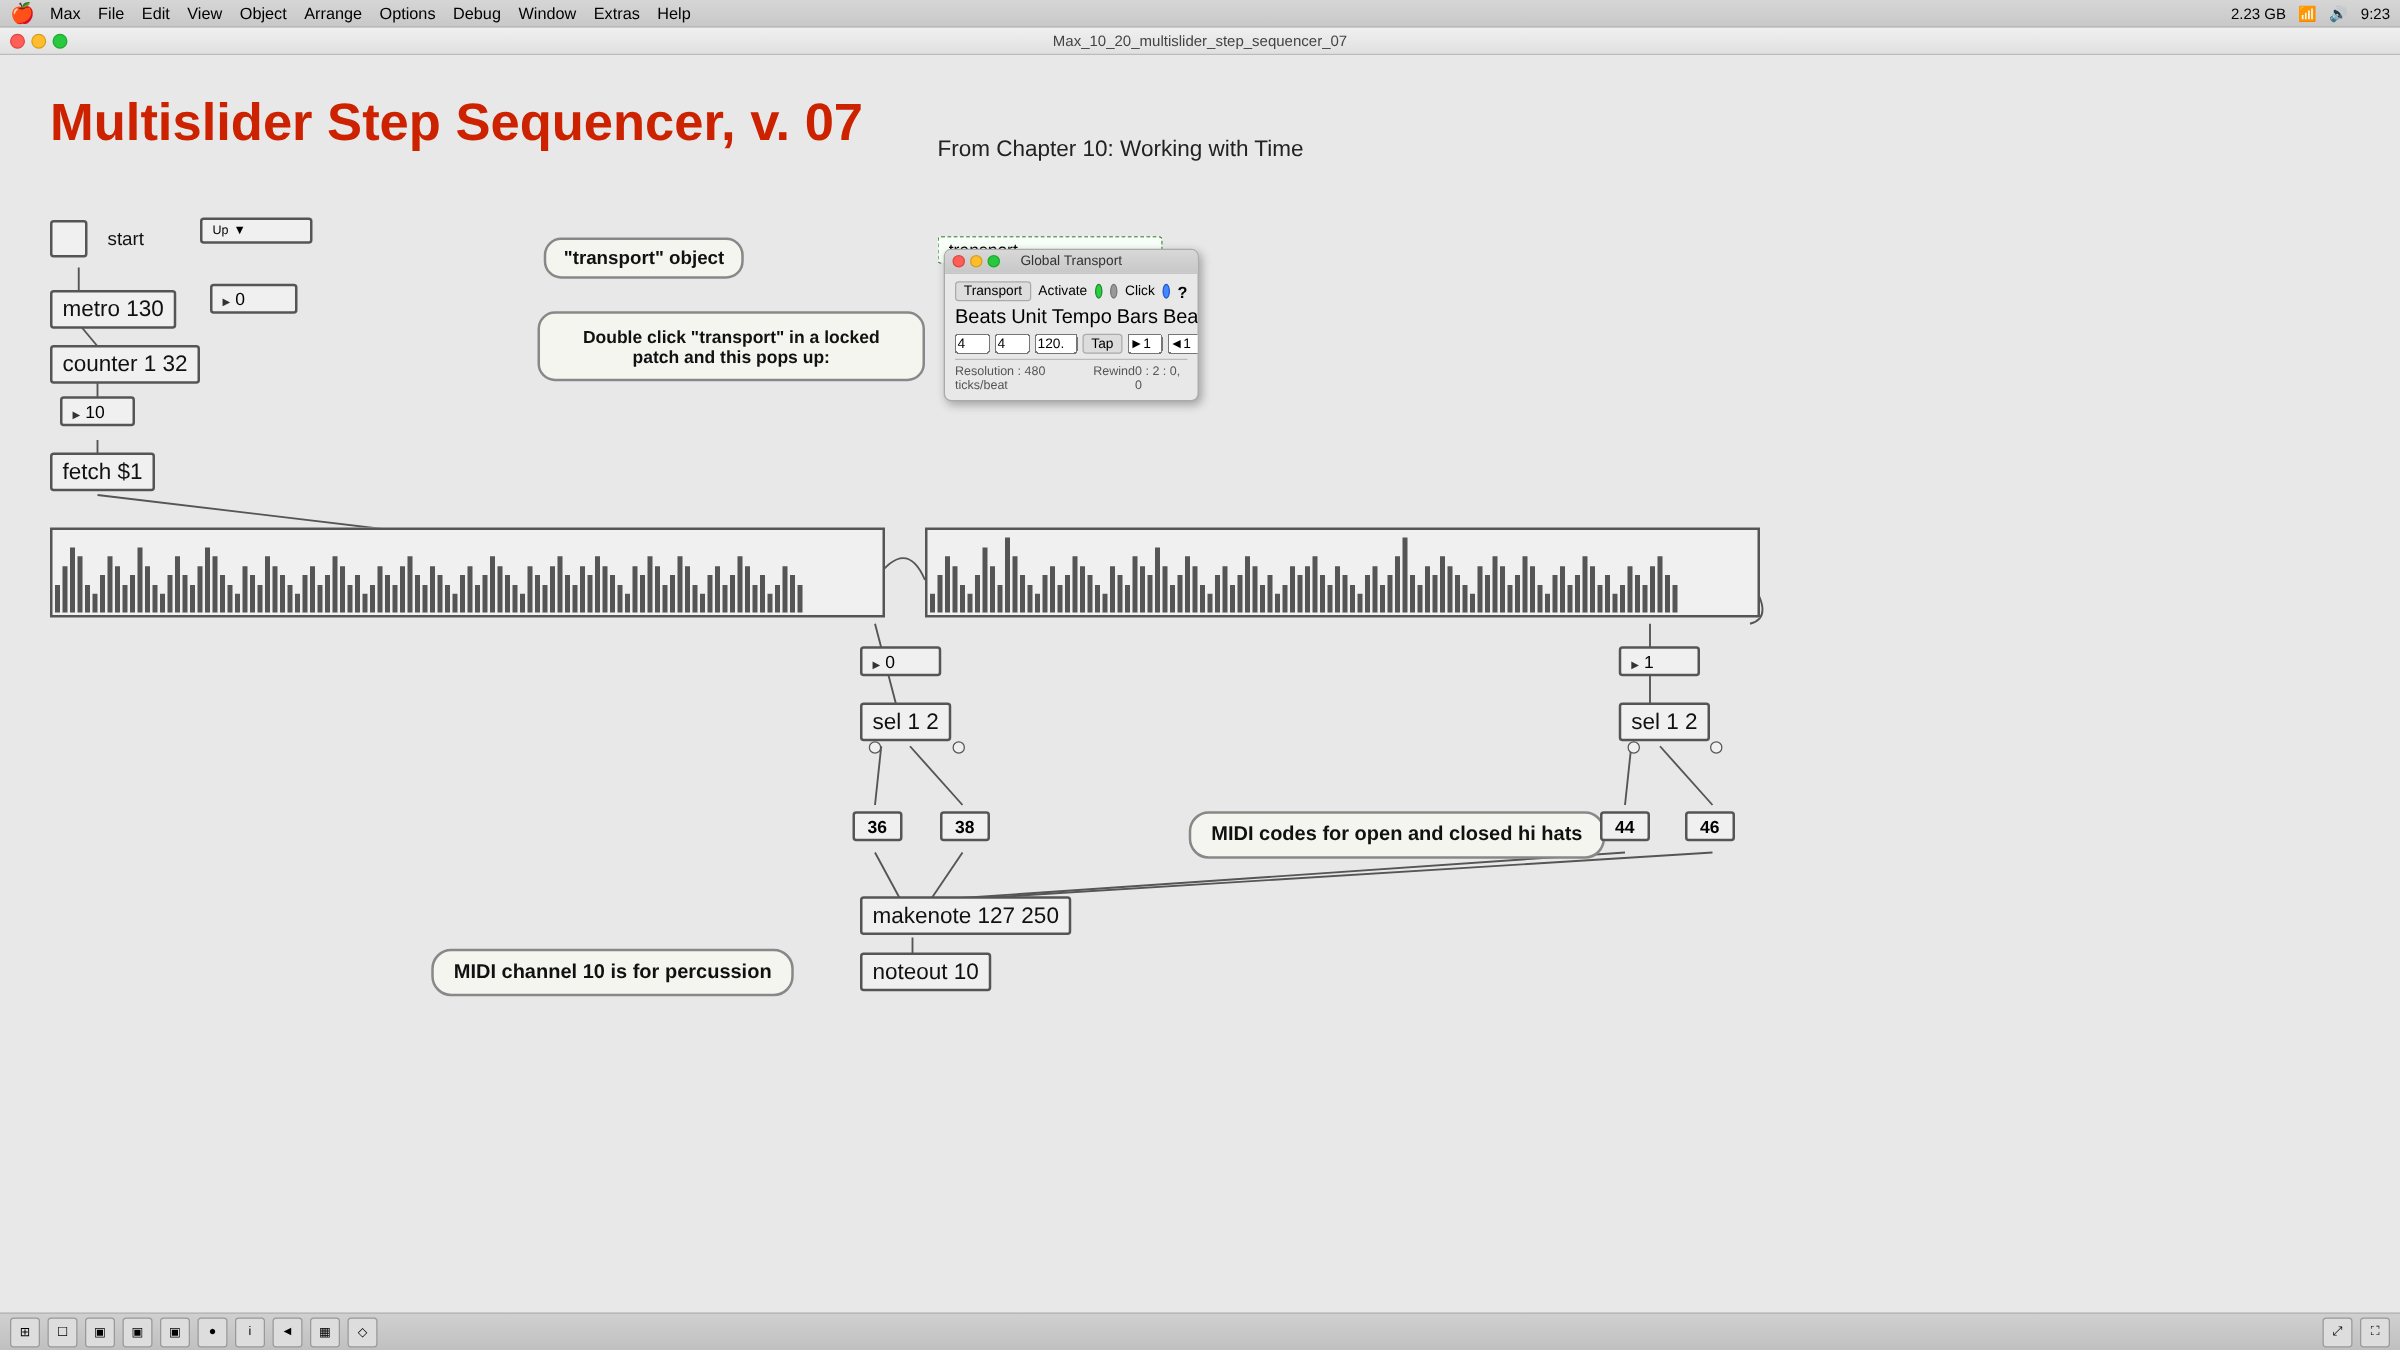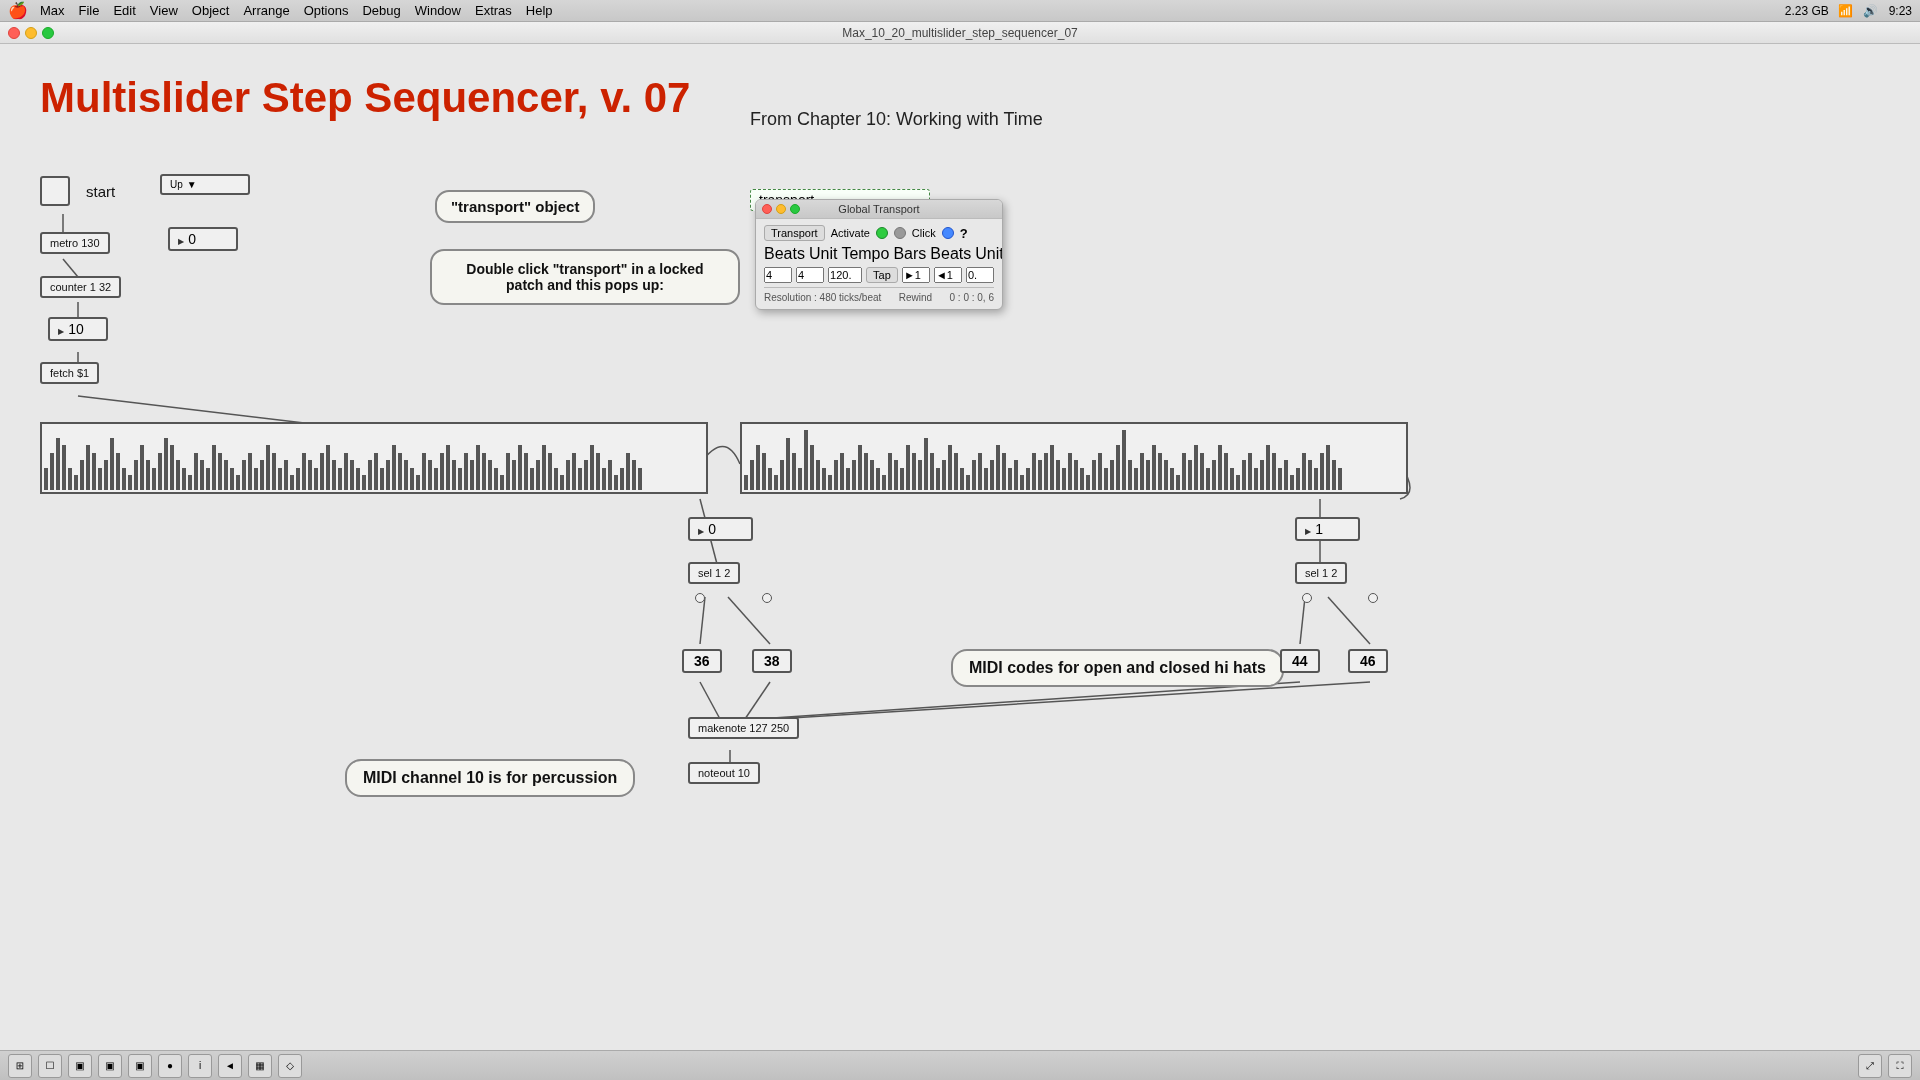--- a/index.html
+++ b/index.html
@@ -94,21 +94,21 @@
       color: #222;
       line-height: 1.5;
     }
 
     
     .patch-box {
       position: absolute;
       border: 2px solid #555;
       background: #f0f0f0;
       padding: 3px 8px;
-      font-size: 11px;
+      font-size: 18px;
       color: #111;
       border-radius: 3px;
     }
     .patch-toggle {
       position: absolute;
       border: 2px solid #555;
       background: #f0f0f0;
       width: 30px; height: 30px;
       border-radius: 3px;
       display: flex;
@@ -155,21 +155,21 @@
       font-weight: bold;
       border-radius: 14px;
       color: #111;
     }
 
     
     .transport-popup {
       position: absolute;
       top: 155px;
       left: 755px;
-      width: 248px;
+      width: 204px;
       background: #e8e8e8;
       border: 1px solid #aaa;
       border-radius: 6px;
       box-shadow: 2px 3px 8px rgba(0,0,0,0.3);
       overflow: hidden;
     }
     .transport-titlebar {
       background: linear-gradient(to bottom, #d8d8d8, #c8c8c8);
       padding: 3px 8px;
       font-size: 11px;
@@ -468,21 +468,21 @@
         <input type="text" style="width: 34px; font-size: 11px;" value="120.">
         <span class="transport-btn">Tap</span>
         <input type="text" style="width: 28px; font-size: 11px;" value="►1">
         <input type="text" style="width: 28px; font-size: 11px;" value="◄1">
         <input type="text" style="width: 28px; font-size: 11px;" value="0.">
       </div>
       <div class="transport-separator"></div>
       <div class="resolution-row">
         <span>Resolution : 480 ticks/beat</span>
         <span>Rewind</span>
-        <span>0 : 0 : 0, 6</span>
+        <span>0 : 2 : 0, 0</span>
       </div>
     </div>
   </div>
 
   <div class="multislider" style="left:40px;top:378px;width:668px;height:72px;" id="ms-left">
       <div class="slider-bar" style="width: 4px; height: 22px;"></div>
       <div class="slider-bar" style="width: 4px; height: 37px;"></div>
       <div class="slider-bar" style="width: 4px; height: 52px;"></div>
       <div class="slider-bar" style="width: 4px; height: 45px;"></div>
       <div class="slider-bar" style="width: 4px; height: 22px;"></div>

